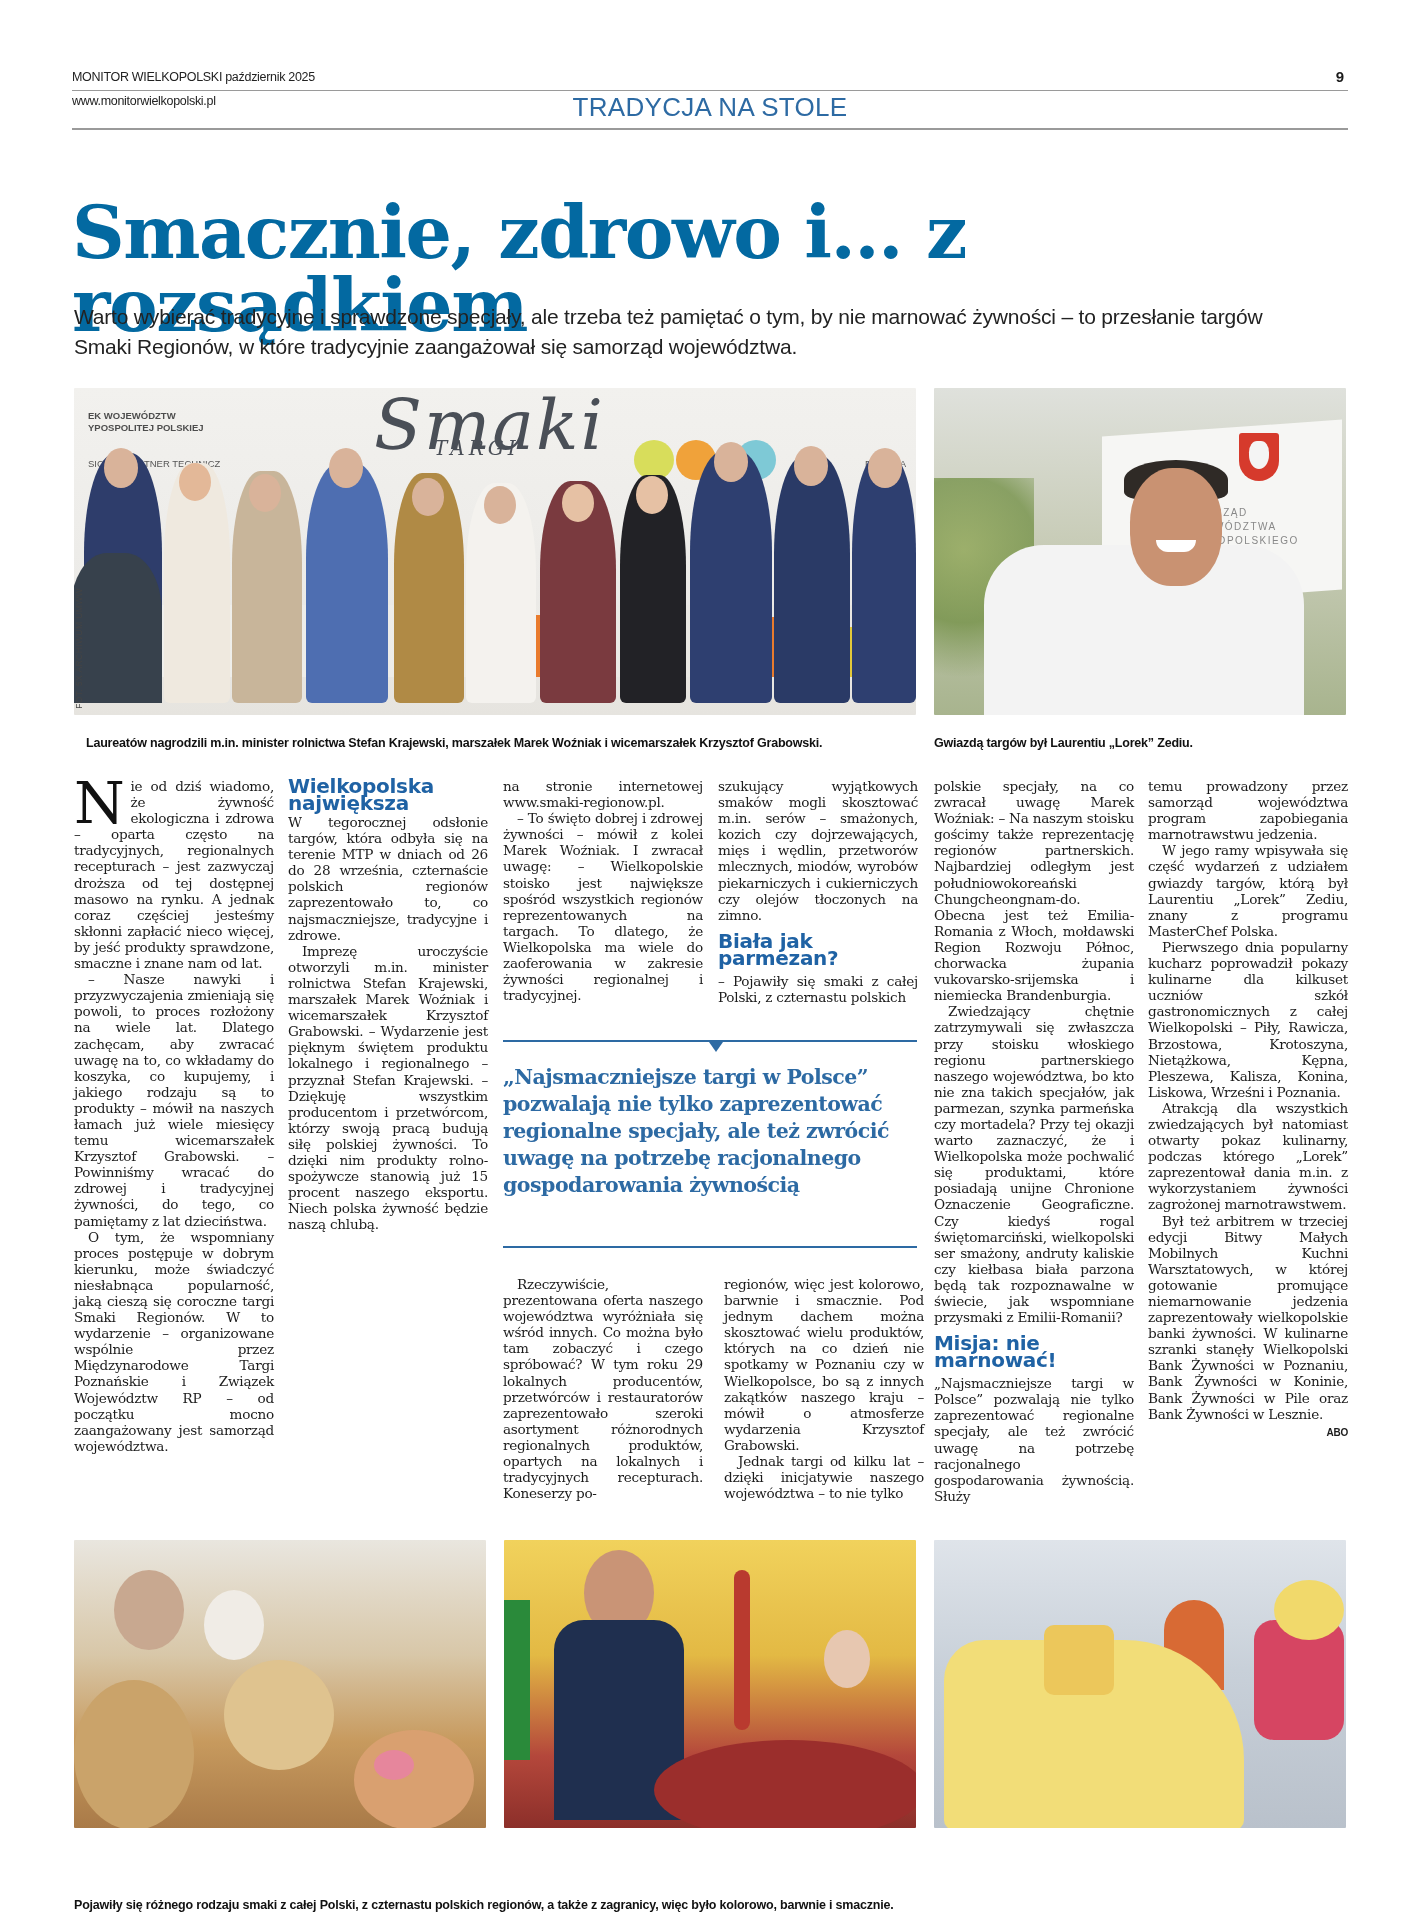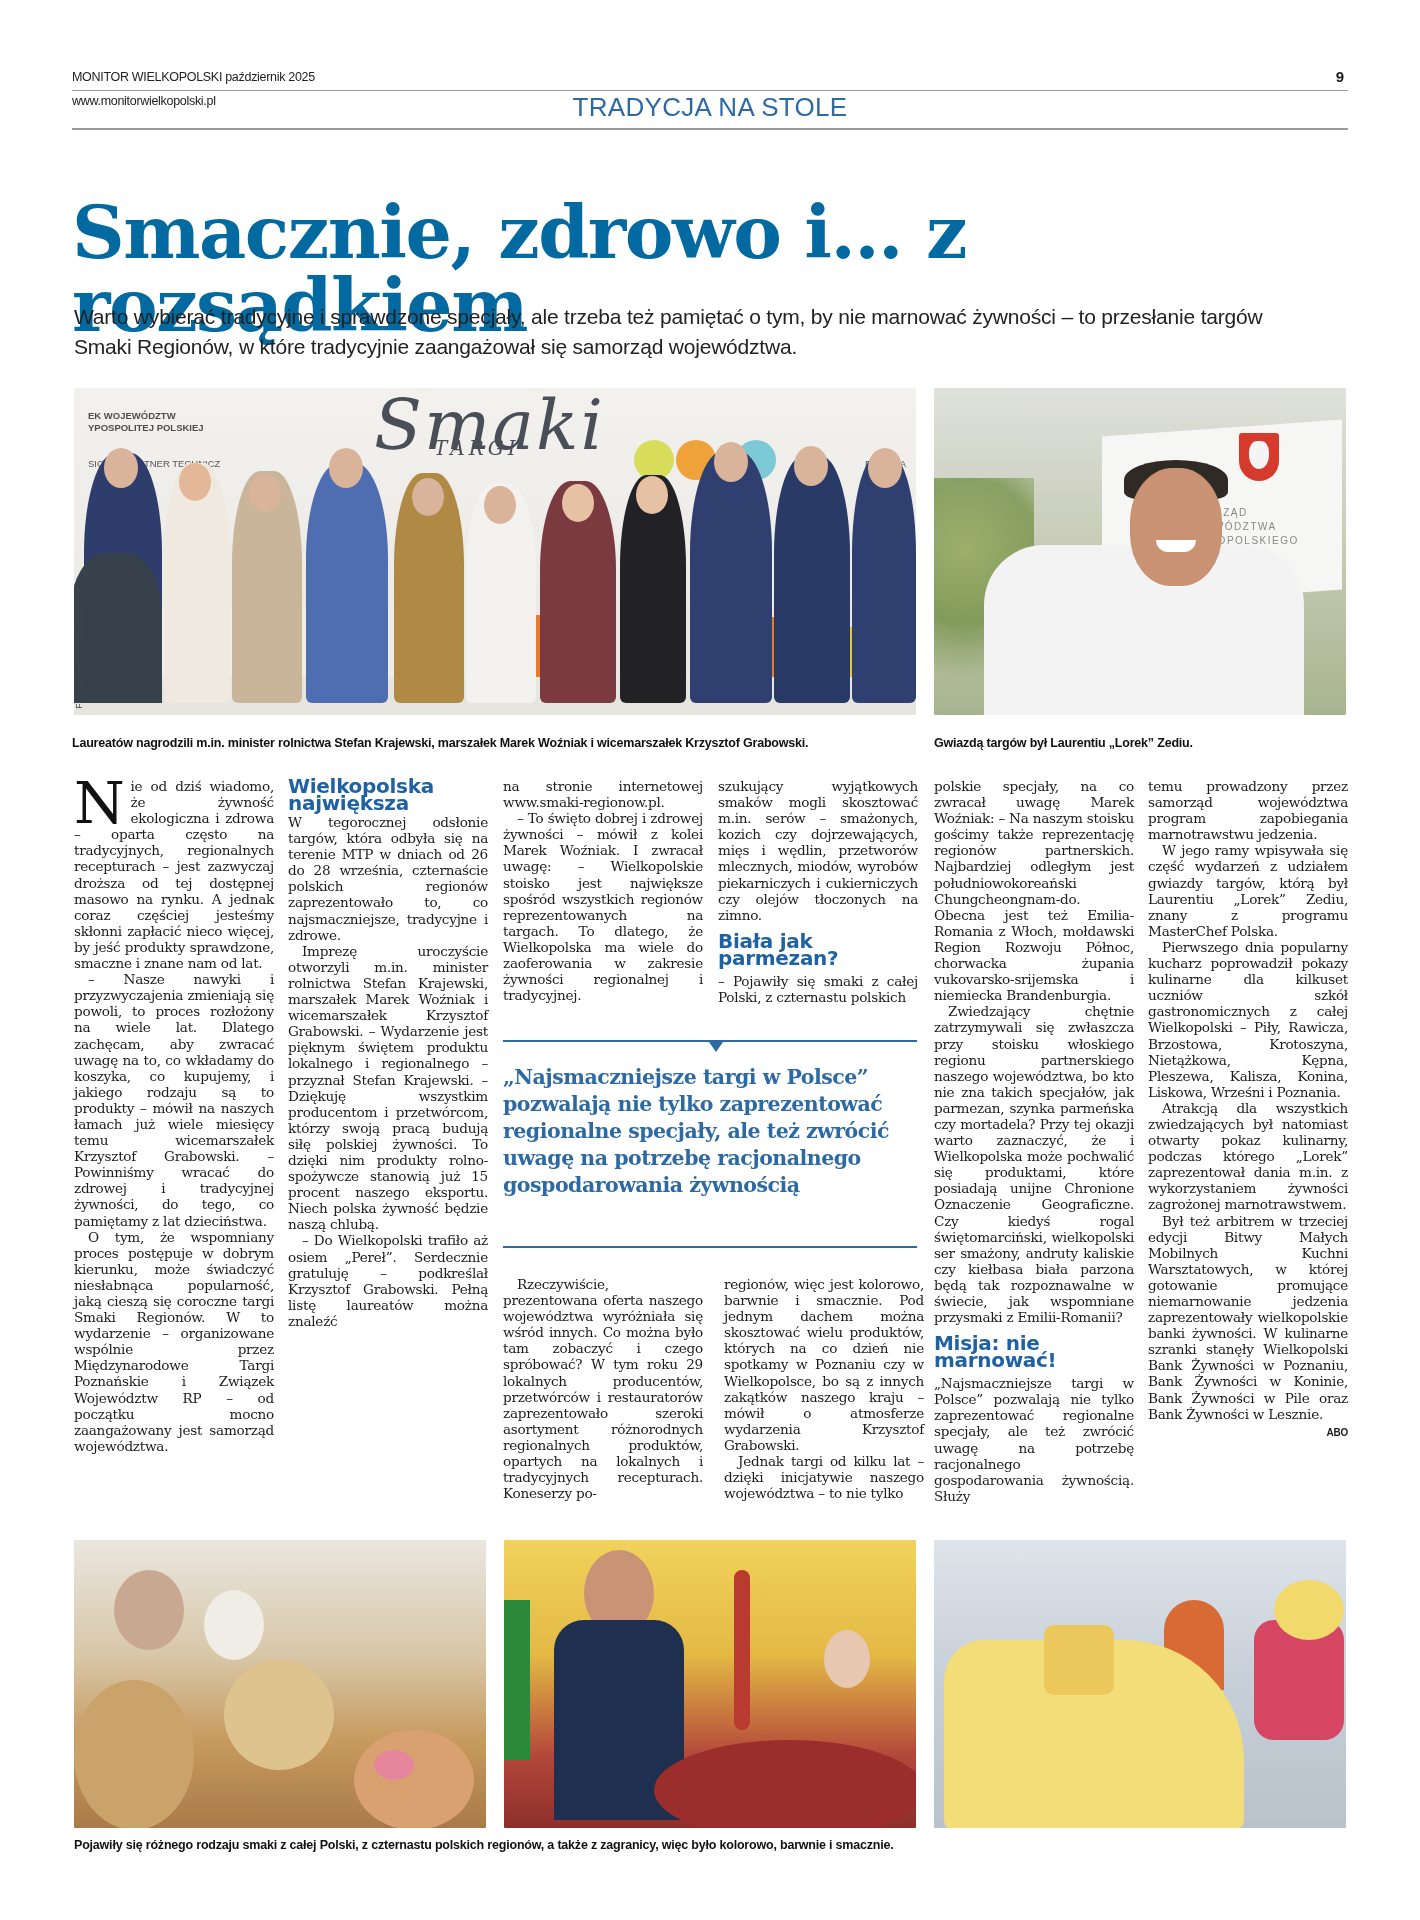--- a/index.html
+++ b/index.html
@@ -75,21 +75,21 @@
 
   
   #photo-bakery { left: 74px; top: 1540px; width: 412px; height: 288px;
     background: linear-gradient(180deg, #e9e6df 0%, #d8c7a8 40%, #c79a5e 70%, #a97a48 100%); }
   #photo-sausage { left: 504px; top: 1540px; width: 412px; height: 288px;
     background: linear-gradient(180deg, #f1d25c 0%, #e3b944 40%, #b4473b 75%, #8c2f2a 100%); }
   #photo-cheese { left: 934px; top: 1540px; width: 412px; height: 288px;
     background: linear-gradient(180deg, #dfe4ea 0%, #c8d0d9 45%, #b9c1cb 100%); }
   .blob { position: absolute; border-radius: 50%; }
 
-  #caption-bottom { left: 74px; top: 1838px; }
+  #caption-bottom { left: 74px; top: 1898px; }
 </style>
 </head>
 <body>
 
 <header class="masthead">
   <div class="pub">MONITOR WIELKOPOLSKI październik 2025</div>
   <div class="pageno">9</div>
   <div class="rule1"></div>
   <div class="url">www.monitorwielkopolski.pl</div>
   <div class="section">TRADYCJA NA STOLE</div>
@@ -139,21 +139,21 @@
     <span class="person" style="left:616px;width:82px;height:252px;background:#2e3f70;"></span>
     <span class="head" style="left:640px;top:54px;width:34px;height:40px;"></span>
     <span class="person" style="left:700px;width:76px;height:248px;background:#2a3a66;"></span>
     <span class="head" style="left:720px;top:58px;width:34px;height:40px;"></span>
     <span class="person" style="left:778px;width:64px;height:248px;background:#2e3f70;"></span>
     <span class="head" style="left:794px;top:60px;width:34px;height:40px;"></span>
     <span class="person" style="left:-4px;width:92px;height:150px;background:#37414c;border-radius:40% 40% 0 0;"></span>
   </div>
   <span class="credit">FOT. 5X ARCHIWUM UMWW</span>
 </figure>
-<figcaption class="caption" style="left:72px;top:736px;">Laureatów nagrodzili m.in. minister rolnictwa Stefan Krajewski, marszałek Marek Woźniak i wicemarszałek Krzysztof Grabowski.</figcaption>
+<figcaption class="caption" style="left:86px;top:736px;">Laureatów nagrodzili m.in. minister rolnictwa Stefan Krajewski, marszałek Marek Woźniak i wicemarszałek Krzysztof Grabowski.</figcaption>
 
 <figure class="photo" id="photo-chef">
   <div class="plant"></div>
   <div class="signboard"></div>
   <div class="crest"></div>
   <div class="sign-text">
     <div>SAMORZĄD</div>
     <div>WOJEWÓDZTWA</div>
     <div>WIELKOPOLSKIEGO</div>
   </div>
@@ -167,21 +167,20 @@
 <div class="col" id="col1">
   <p class="noindent"><span class="dropcap">N</span><span>ie od dziś wiadomo, że żywność ekologiczna i zdrowa – oparta często na tradycyjnych, regionalnych recepturach – jest zazwyczaj droższa od tej dostępnej masowo na rynku. A jednak coraz częściej jesteśmy skłonni zapłacić nieco więcej, by jeść produkty sprawdzone, smaczne i znane nam od lat.</span></p>
   <p>– Nasze nawyki i przyzwyczajenia zmieniają się powoli, to proces rozłożony na wiele lat. Dlatego zachęcam, aby zwracać uwagę na to, co wkładamy do koszyka, co kupujemy, i jakiego rodzaju są to produkty – mówił na naszych łamach już wiele miesięcy temu wicemarszałek Krzysztof Grabowski. – Powinniśmy wracać do zdrowej i tradycyjnej żywności, do tego, co pamiętamy z lat dzieciństwa.</p>
   <p>O tym, że wspomniany proces postępuje w dobrym kierunku, może świadczyć niesłabnąca popularność, jaką cieszą się coroczne targi Smaki Regionów. W to wydarzenie – organizowane wspólnie przez Międzynarodowe Targi Poznańskie i Związek Województw RP – od początku mocno zaangażowany jest samorząd województwa.</p>
 </div>
 
 <div class="col" id="col2">
   <h3>Wielkopolska największa</h3>
   <p class="noindent">W tegorocznej odsłonie targów, która odbyła się na terenie MTP w dniach od 26 do 28 września, czternaście polskich regionów zaprezentowało to, co najsmaczniejsze, tradycyjne i zdrowe.</p>
   <p>Imprezę uroczyście otworzyli m.in. minister rolnictwa Stefan Krajewski, marszałek Marek Woźniak i wicemarszałek Krzysztof Grabowski. – Wydarzenie jest pięknym świętem produktu lokalnego i regionalnego – przyznał Stefan Krajewski. – Dziękuję wszystkim producentom i przetwórcom, którzy swoją pracą budują siłę polskiej żywności. To dzięki nim produkty rolno-spożywcze stanowią już 15 procent naszego eksportu. Niech polska żywność będzie naszą chlubą.</p>
-  <p>– Do Wielkopolski trafiło aż osiem „Pereł”. Serdecznie gratuluję – podkreślał Krzysztof Grabowski. Pełną listę laureatów można znaleźć</p>
 </div>
 
 <div class="col" id="col3a">
   <p class="noindent">na stronie internetowej www.smaki-regionow.pl.</p>
   <p>– To święto dobrej i zdrowej żywności – mówił z kolei Marek Woźniak. I zwracał uwagę: – Wielkopolskie stoisko jest największe spośród wszystkich regionów reprezentowanych na targach. To dlatego, że Wielkopolska ma wiele do zaoferowania w zakresie żywności regionalnej i tradycyjnej.</p>
 </div>
 
 <div class="col" id="col3b">
   <p class="noindent">szukujący wyjątkowych smaków mogli skosztować m.in. serów – smażonych, kozich czy dojrzewających, mięs i wędlin, przetworów mlecznych, miodów, wyrobów piekarniczych i cukierniczych czy olejów tłoczonych na zimno.</p>
   <h3 class="spaced">Biała jak parmezan?</h3>

